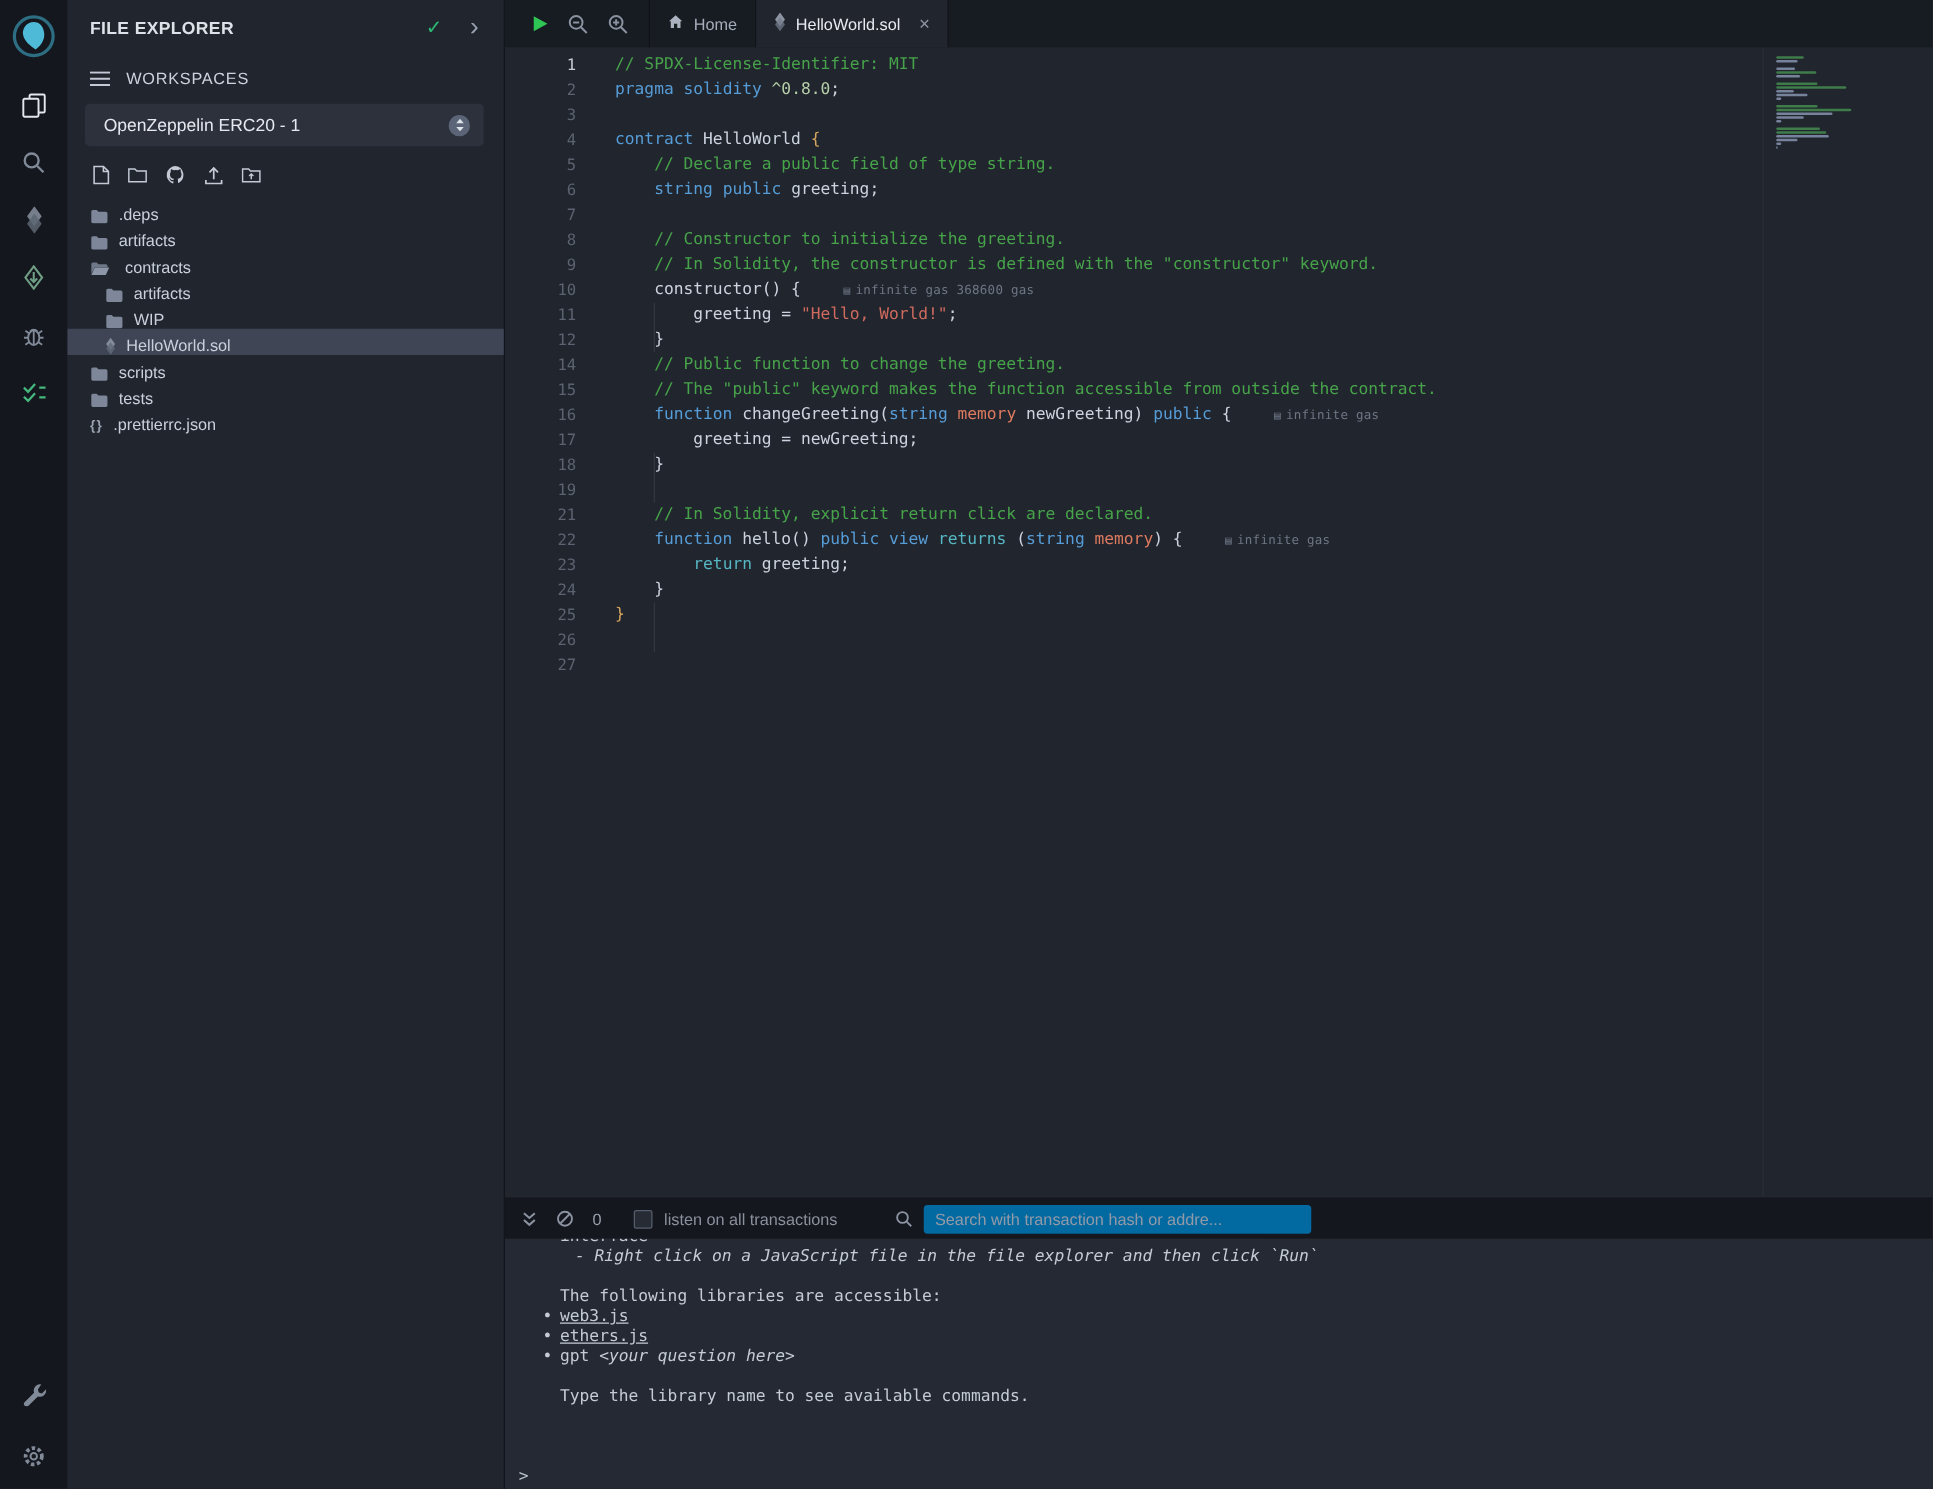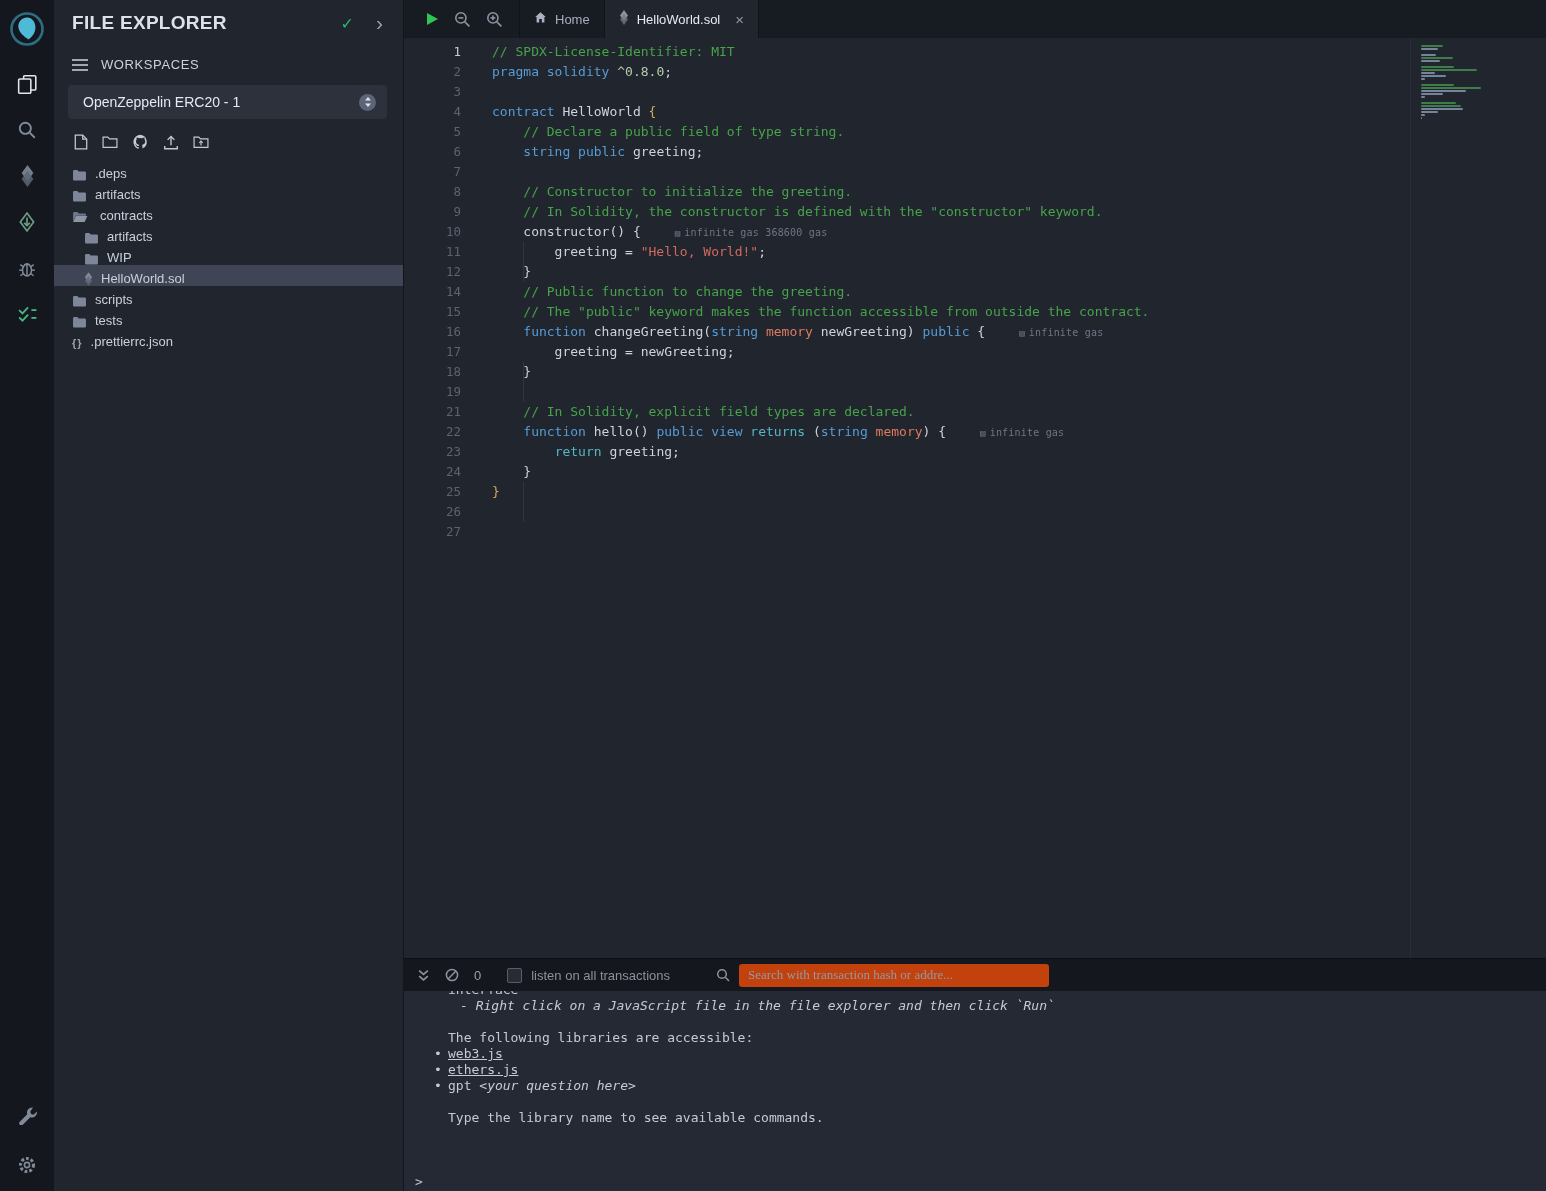--- a/index.html
+++ b/index.html
@@ -8,21 +8,21 @@
 
   
   .rail{width:54px;background:#14171e;display:flex;flex-direction:column;justify-content:space-between;align-items:center;flex-shrink:0}
   .rail-top{display:flex;flex-direction:column;align-items:center;gap:22px;padding-top:8px}
   .rail-bottom{display:flex;flex-direction:column;align-items:center;gap:26px;padding-bottom:14px}
   .ric{width:24px;height:24px;display:flex;align-items:center;justify-content:center;cursor:pointer}
 
   
   .explorer{width:349px;background:#21252e;border-right:1px solid #12151c;flex-shrink:0;color:#c6cdd8;position:relative}
   .exp-head{display:flex;align-items:center;padding:12px 20px 0 18px}
-  .exp-title{font-size:19px;font-weight:700;color:#dde1e8;letter-spacing:.3px;flex:1}
+  .exp-title{font-size:14px;font-weight:700;color:#dde1e8;letter-spacing:.3px;flex:1}
   .chk{color:#2bb673;font-size:16px;margin-right:22px;cursor:pointer}
   .chev{color:#9aa2b0;font-size:21px;line-height:14px;cursor:pointer}
   .ws-row{display:flex;align-items:center;gap:13px;padding:23px 18px 0}
   .ws-label{font-size:13px;color:#ccd2dd;letter-spacing:.6px}
   .ws-select{margin:13px 16px 0 14px;background:#2c313c;border-radius:4px;height:34px;display:flex;align-items:center;justify-content:space-between;padding:0 11px 0 15px;font-size:14px;color:#e6e9ef;cursor:pointer}
   .ws-circ{width:17px;height:17px;border-radius:50%;background:#5c6577;display:flex;align-items:center;justify-content:center;flex-shrink:0}
   .file-actions{display:flex;gap:14px;padding:15px 0 7px 20px;align-items:center}
   .fab{cursor:pointer;display:flex;align-items:center}
   #tree{margin-top:3px;font-size:13px}
   .trow{height:21px;display:flex;align-items:flex-end;gap:8px;cursor:pointer;white-space:nowrap}
@@ -56,21 +56,21 @@
   .mline{height:2px;margin-bottom:1px;border-radius:1px}
 
   
   .terminal{height:232px;flex-shrink:0;display:flex;flex-direction:column;border-top:1px solid #0d0f14}
   .tbar{height:32px;background:#14171e;display:flex;align-items:center;padding-left:13px;flex-shrink:0}
   .tic{display:flex;margin-right:15px;cursor:pointer}
   .tcount{color:#98a0ac;font-size:13px;margin-right:26px}
   .tcheck{width:13px;height:13px;border:1px solid #565e6d;background:#262b34;border-radius:2px;margin-right:9px;cursor:pointer;flex-shrink:0}
   .tlabel{color:#8a919d;font-size:13px}
   .tic.tsrch{margin-left:46px;margin-right:9px}
-  .tsearch{width:292px;height:23px;background:#c2410c;border:none;border-radius:3px;color:#dfe3ea;font-size:13px;padding:0 9px;outline:none;font-family:Liberation Serif, serif}
+  .tsearch{width:292px;height:23px;background:#0369a1;border:none;border-radius:3px;color:#dfe3ea;font-size:13px;padding:0 9px;outline:none;font-family:Liberation Sans, sans-serif}
   .tsearch::placeholder{color:#929aa8}
   .tcontent{flex:1;background:#242933;font-family:"DejaVu Sans Mono",monospace;font-size:13px;line-height:16px;color:#c5cbd6;padding-left:44px;overflow:hidden}
   .tline{white-space:pre}
   .titalic{font-style:italic}
   .tlink{text-decoration:underline;cursor:pointer}
   .bullet-dot{display:inline-block;width:14px;margin-left:-14px}
   .pline{margin-left:-33px;color:#b9c0cc}
 </style>
 </head>
 <body>
@@ -316,21 +316,21 @@
           <div class="eline"><span class="ln">9</span><span class="ecode"><span class="tok-d">    </span><span class="tok-c">// In Solidity, the constructor is defined with the "constructor" keyword.</span></span></div>
           <div class="eline"><span class="ln">10</span><span class="ecode"><span class="tok-d">    constructor() {</span><span class="gas"><span class="gi">▤</span>infinite gas 368600 gas</span></span></div>
           <div class="eline"><span class="ln">11</span><span class="ecode"><span class="tok-d">        greeting = </span><span class="tok-s">"Hello, World!"</span><span class="tok-d">;</span></span></div>
           <div class="eline"><span class="ln">12</span><span class="ecode"><span class="tok-d">    }</span></span></div>
           <div class="eline"><span class="ln">14</span><span class="ecode"><span class="tok-d">    </span><span class="tok-c">// Public function to change the greeting.</span></span></div>
           <div class="eline"><span class="ln">15</span><span class="ecode"><span class="tok-d">    </span><span class="tok-c">// The "public" keyword makes the function accessible from outside the contract.</span></span></div>
           <div class="eline"><span class="ln">16</span><span class="ecode"><span class="tok-d">    </span><span class="tok-k">function</span><span class="tok-d"> changeGreeting(</span><span class="tok-k">string</span><span class="tok-d"> </span><span class="tok-m">memory</span><span class="tok-d"> newGreeting) </span><span class="tok-k">public</span><span class="tok-d"> {</span><span class="gas"><span class="gi">▤</span>infinite gas</span></span></div>
           <div class="eline"><span class="ln">17</span><span class="ecode"><span class="tok-d">        greeting = newGreeting;</span></span></div>
           <div class="eline"><span class="ln">18</span><span class="ecode"><span class="tok-d">    }</span></span></div>
           <div class="eline"><span class="ln">19</span><span class="ecode"></span></div>
-          <div class="eline"><span class="ln">21</span><span class="ecode"><span class="tok-d">    </span><span class="tok-c">// In Solidity, explicit field types are declared.</span></span></div>
+          <div class="eline"><span class="ln">21</span><span class="ecode"><span class="tok-d">    </span><span class="tok-c">// In Solidity, explicit return click are declared.</span></span></div>
           <div class="eline"><span class="ln">22</span><span class="ecode"><span class="tok-d">    </span><span class="tok-k">function</span><span class="tok-d"> hello() </span><span class="tok-k">public</span><span class="tok-d"> </span><span class="tok-k">view</span><span class="tok-d"> </span><span class="tok-r">returns</span><span class="tok-d"> (</span><span class="tok-k">string</span><span class="tok-d"> </span><span class="tok-m">memory</span><span class="tok-d">) {</span><span class="gas"><span class="gi">▤</span>infinite gas</span></span></div>
           <div class="eline"><span class="ln">23</span><span class="ecode"><span class="tok-d">        </span><span class="tok-r">return</span><span class="tok-d"> greeting;</span></span></div>
           <div class="eline"><span class="ln">24</span><span class="ecode"><span class="tok-d">    }</span></span></div>
           <div class="eline"><span class="ln">25</span><span class="ecode"><span class="tok-b">}</span></span></div>
           <div class="eline"><span class="ln">26</span><span class="ecode"></span></div>
           <div class="eline"><span class="ln">27</span><span class="ecode"></span></div>
         </div>
       <div class="iguide" style="left:119px;top:204px;height:40px"></div>
       <div class="iguide" style="left:119px;top:324px;height:40px"></div>
       <div class="iguide" style="left:119px;top:444px;height:40px"></div>

